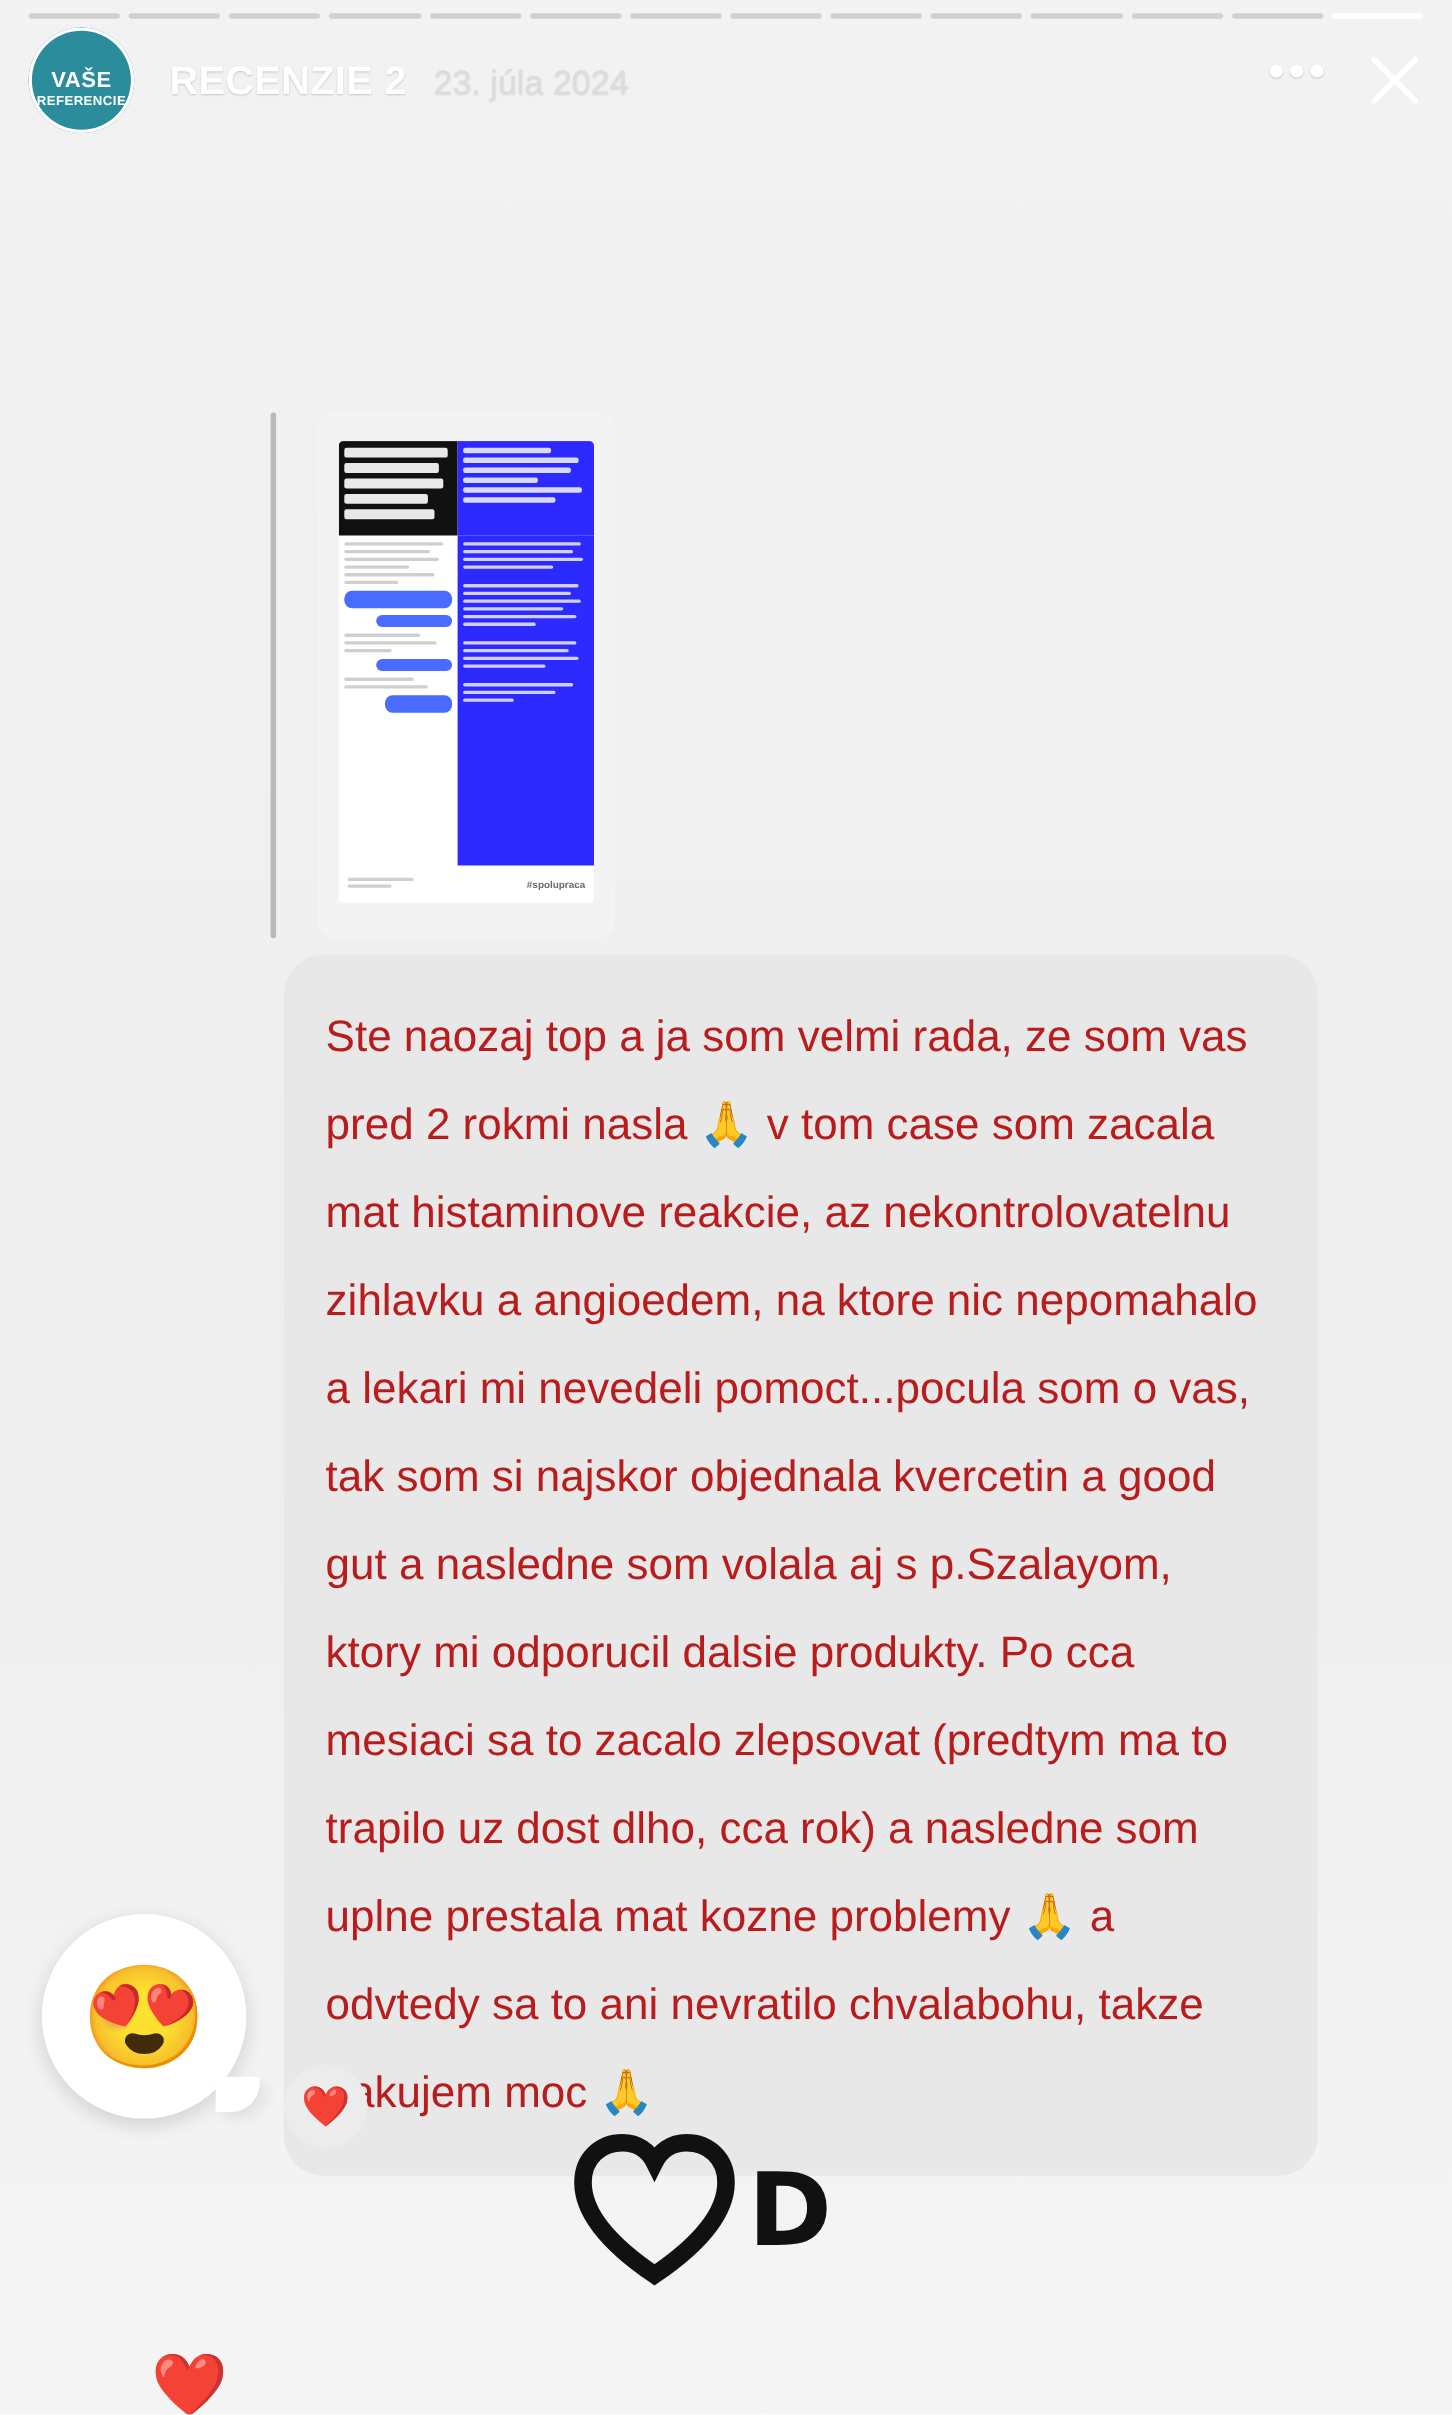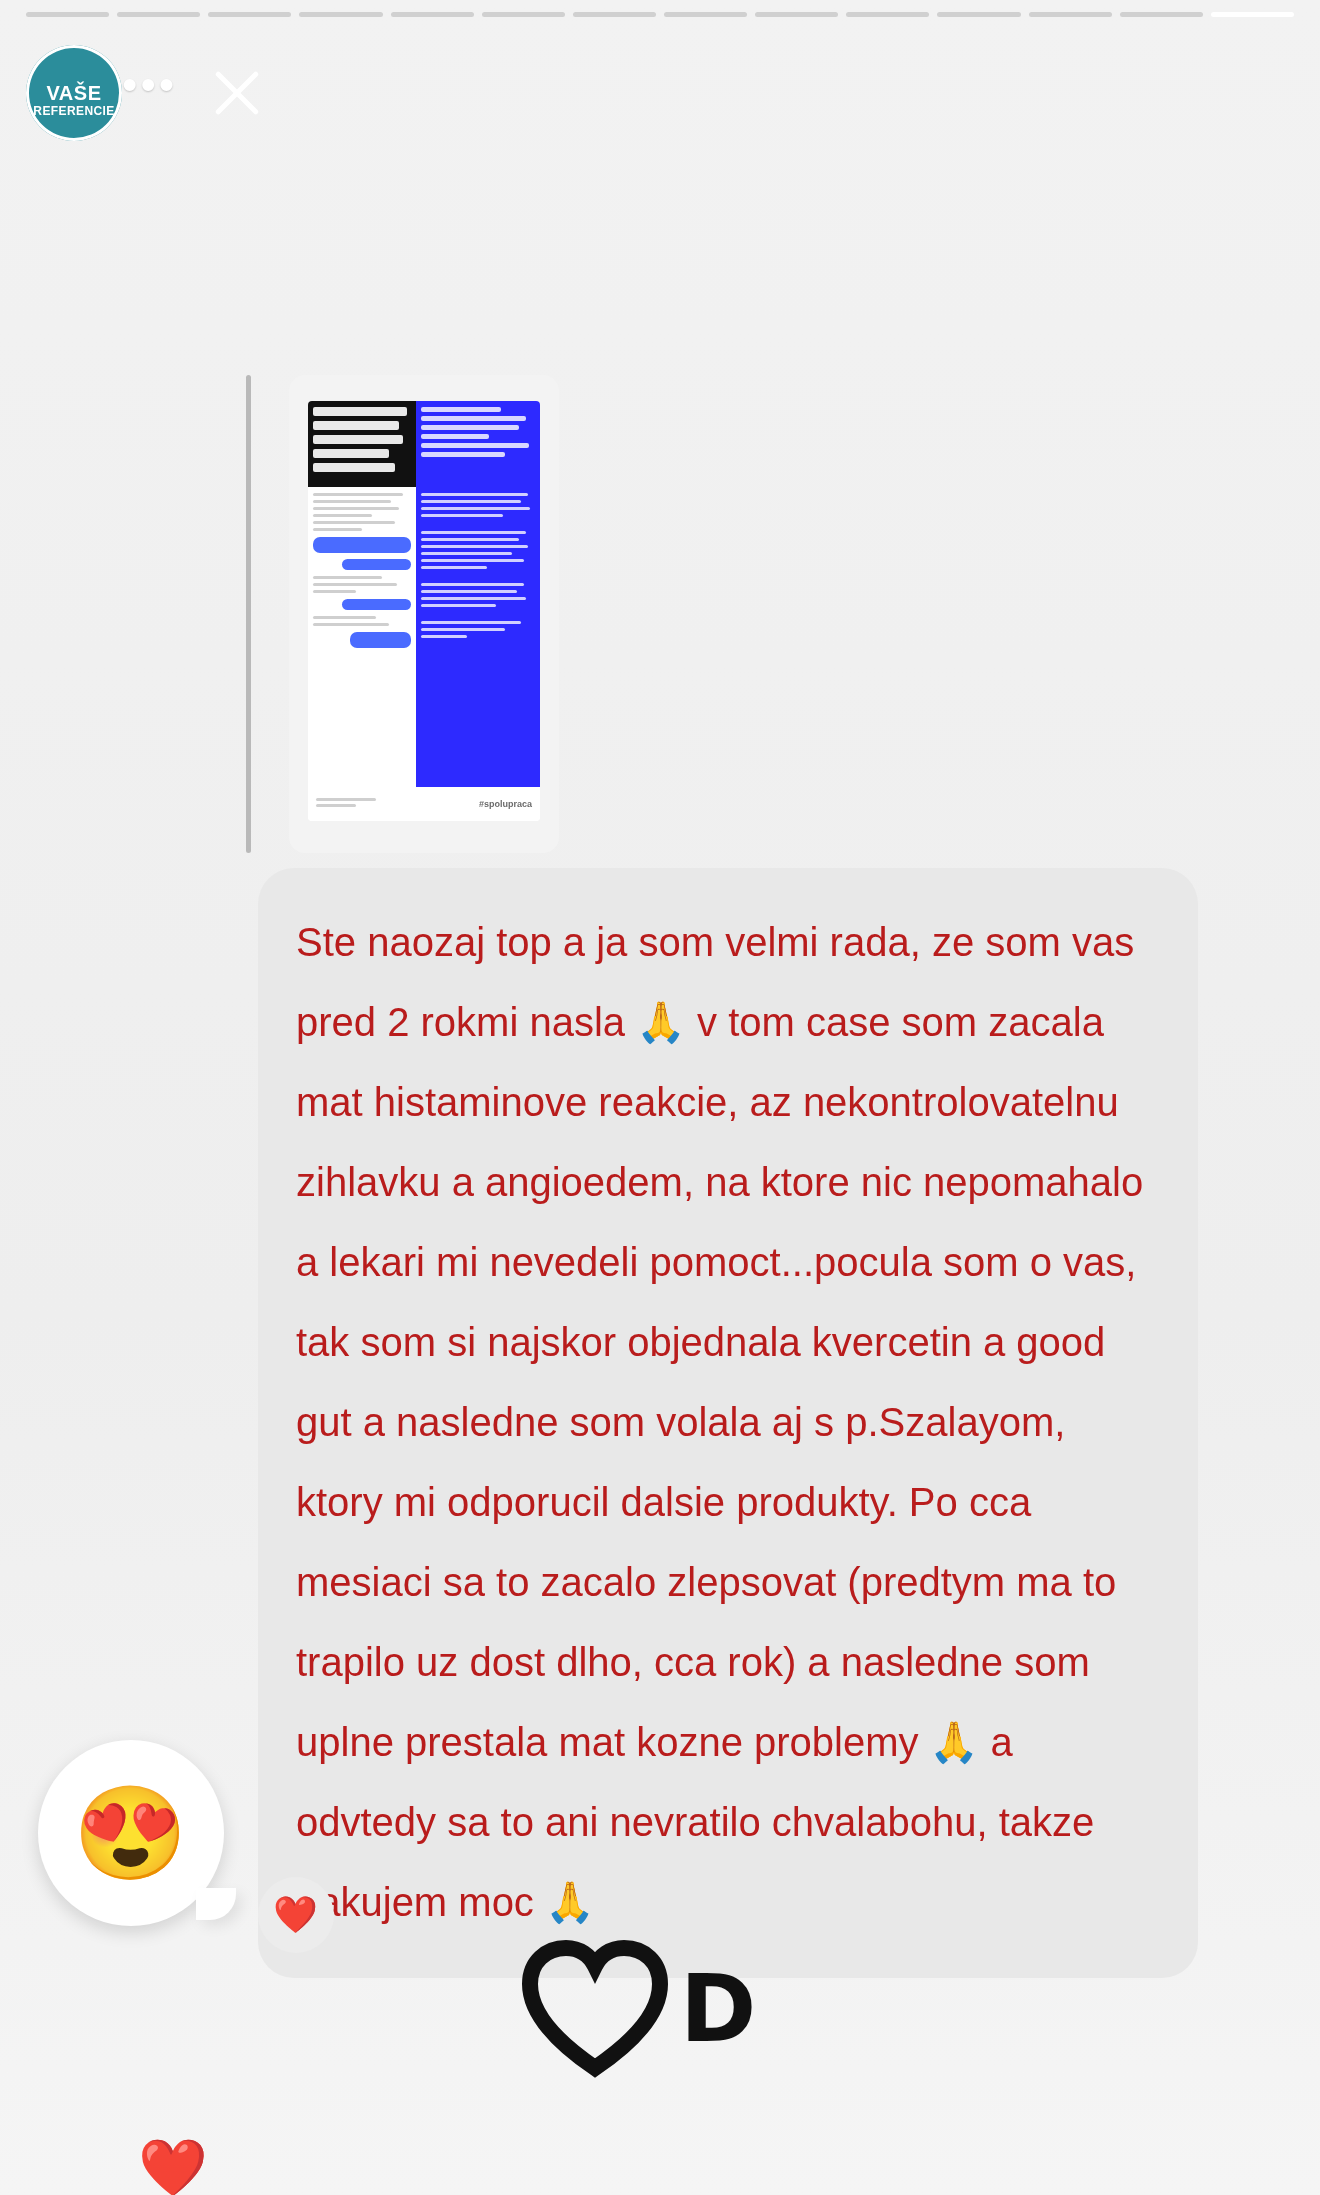--- a/index.html
+++ b/index.html
@@ -31,21 +31,21 @@
     flex: 1 1 0;
     height: 5px;
     border-radius: 3px;
     background: #d0d0d0;
   }
   .progress-seg.active { background: #ffffff; }
 
   
   .header {
     position: absolute;
-    top: 38px;
+    top: 18px;
     left: 0;
     right: 0;
     height: 110px;
     display: flex;
     align-items: center;
     padding: 0 26px;
     text-align: center;
   }
   .avatar {
     width: 96px;
@@ -367,20 +367,24 @@
     <div class="progress-seg active"></div>
   </div>
 
   <div class="header">
     <div class="avatar">
       <div class="av-top">&nbsp;</div>
       <div class="av-l1">VAŠE</div>
       <div class="av-l2">REFERENCIE</div>
     </div>
 
+    <div class="title-block">
+      <span class="story-title">RECENZIE 2</span>
+      <span class="story-date">23. júla 2024</span>
+    </div>
 
     <div class="header-actions">
       <div class="more-icon">•••</div>
       <div class="close-icon"></div>
     </div>
   </div>
 
 
 
   <div class="quote-wrap">

